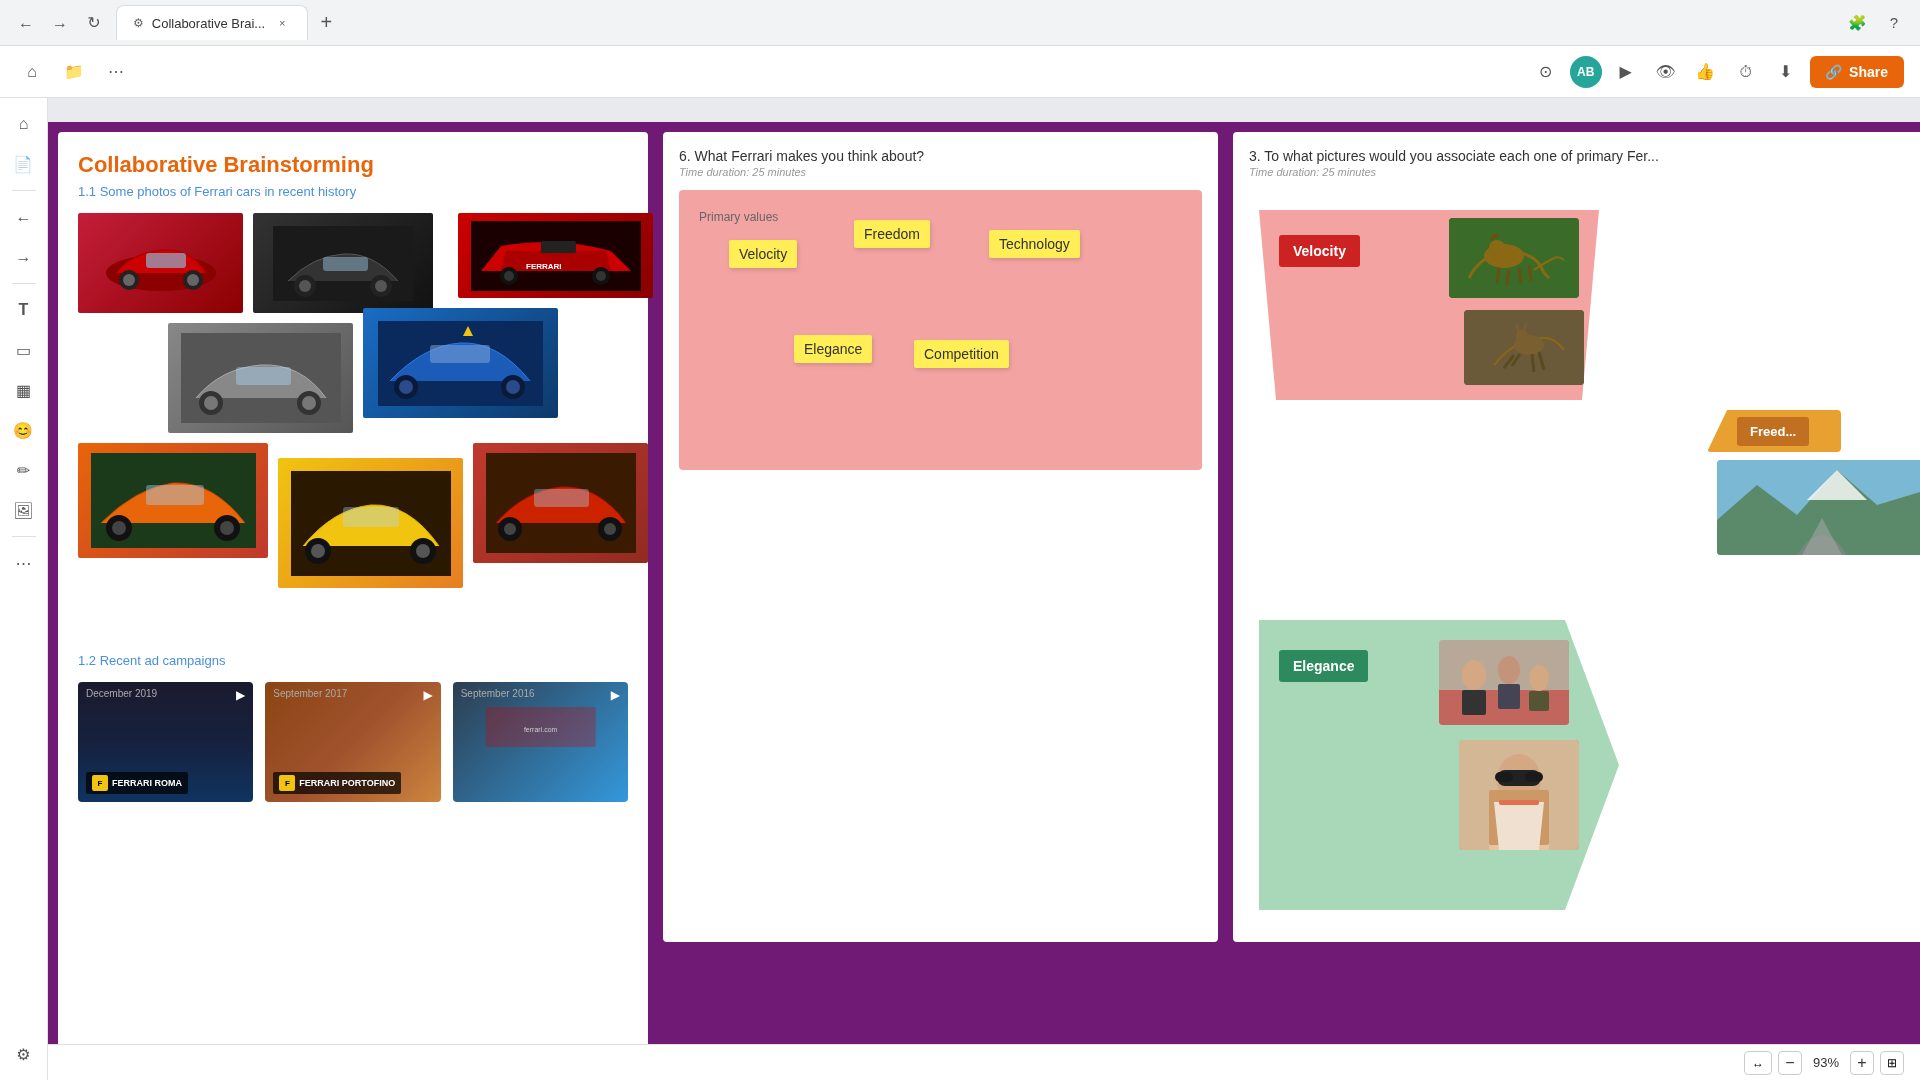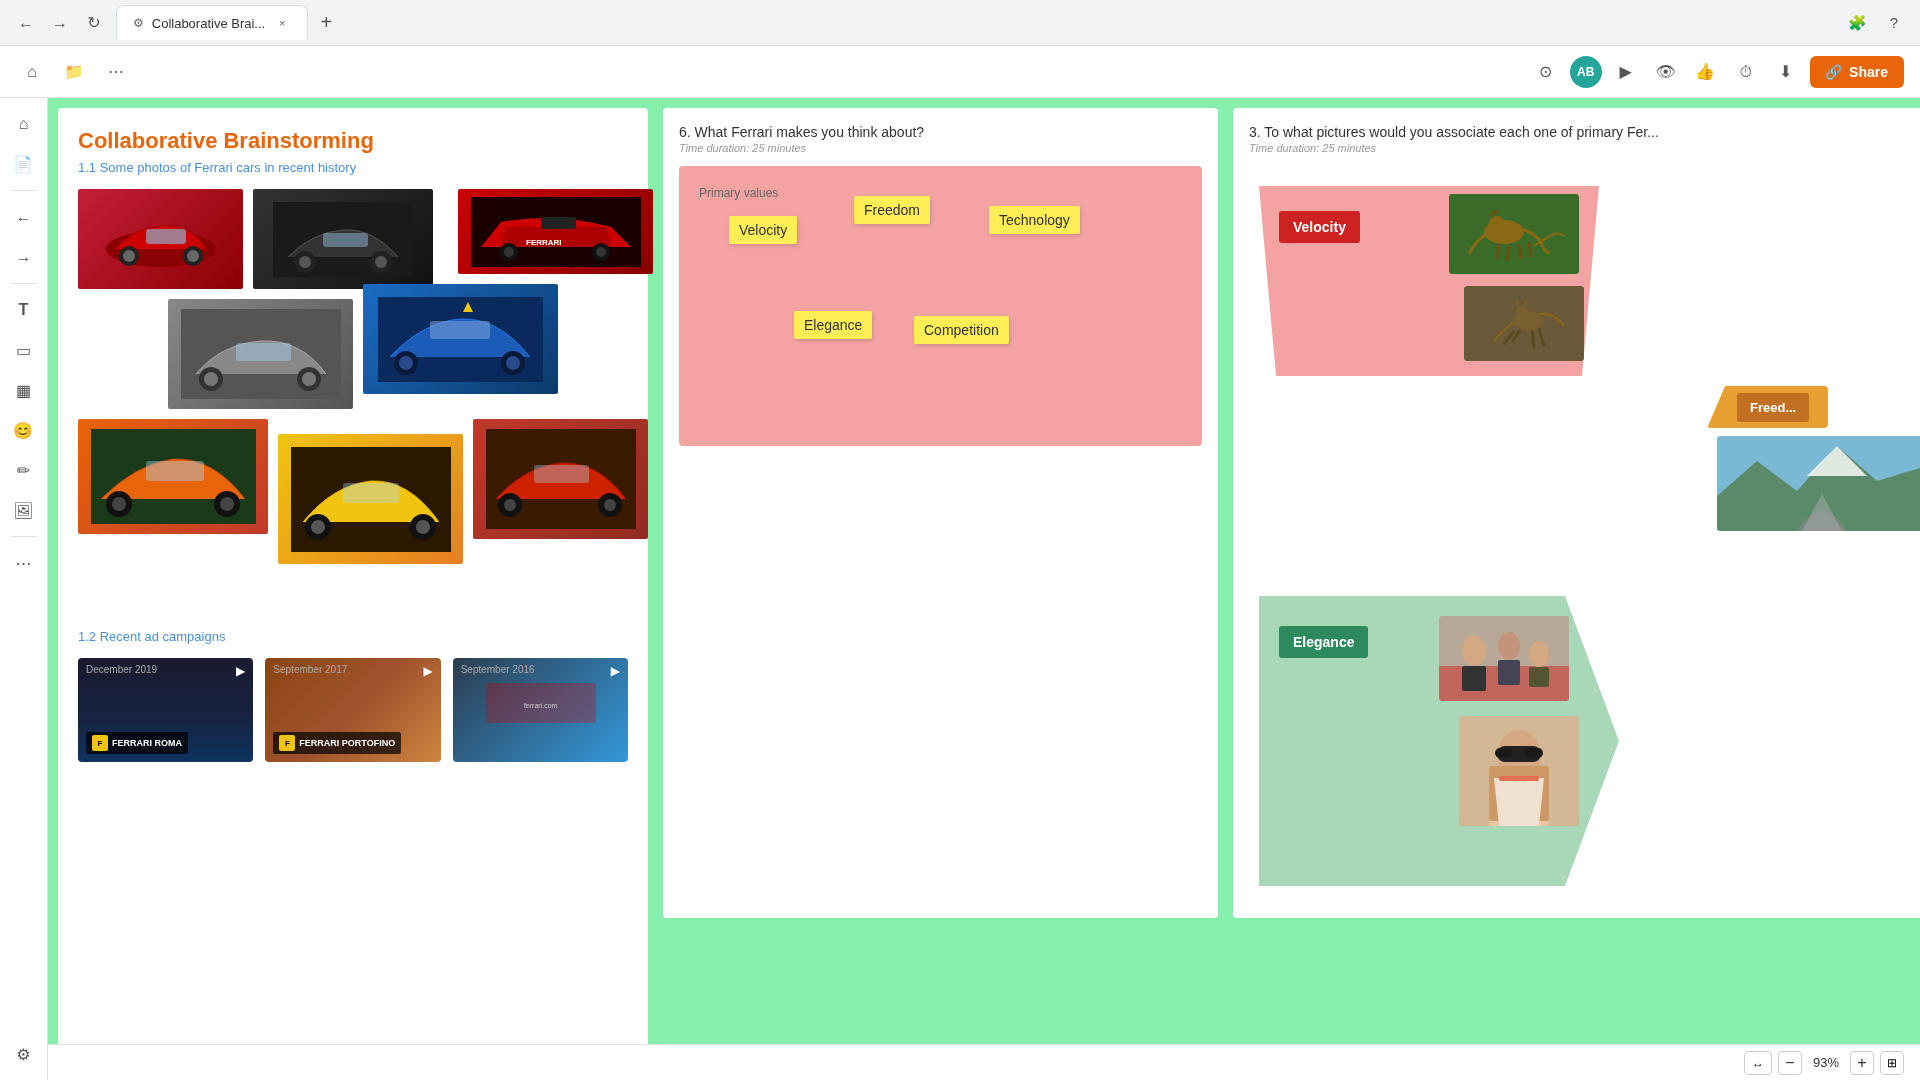--- a/index.html
+++ b/index.html
@@ -58,23 +58,24 @@
       padding: 8px 0;
       gap: 4px;
       flex-shrink: 0;
     }
     .sidebar-btn { width: 36px; height: 36px; border: none; background: none; cursor: pointer; border-radius: 6px; display: flex; align-items: center; justify-content: center; color: #555; font-size: 16px; }
     .sidebar-divider { width: 24px; height: 1px; background: #e0e0e0; margin: 4px 0; }
 
     
     .canvas-area {
       flex: 1;
-      background: #86efac;
+      background: #701a75;
       overflow: hidden;
       position: relative;
+      margin-top: 24px;
     }
 
     
     .canvas-content {
       position: absolute;
       top: 0; left: 0;
       width: 100%;
       height: 100%;
     }
 
@@ -139,21 +140,21 @@
     .car-orange-red { background: linear-gradient(135deg, #e8650a 0%, #c0392b 100%); }
     .car-yellow { background: linear-gradient(135deg, #f1c40f 0%, #e67e22 100%); }
     .car-ferrari2 { background: linear-gradient(135deg, #c0392b 0%, #922b21 100%); }
     .ad-grid { display: flex; gap: 12px; }
     .ad-card {
       flex: 1;
       background: #222;
       border-radius: 4px;
       overflow: hidden;
       position: relative;
-      height: 104px;
+      height: 120px;
     }
     .ad-date { position: absolute; top: 6px; left: 8px; font-size: 10px; color: #aaa; }
     .ad-play { position: absolute; top: 6px; right: 8px; color: white; font-size: 12px; }
     .ad-inner {
       width: 100%;
       height: 100%;
       display: flex;
       align-items: flex-end;
       padding: 8px;
     }
@@ -526,21 +527,21 @@
                 <ellipse cx="65" cy="35" rx="15" ry="10" fill="#7a6030"></ellipse>
                 <circle cx="58" cy="26" r="6" fill="#7a6030"></circle>
                 <path d="M55 22 L52 14 M60 21 L62 13" stroke="#7a6030" stroke-width="2"></path>
                 <path d="M75 42 L80 60 M68 44 L70 62" stroke="#5a4a20" stroke-width="3"></path>
                 <path d="M50 45 L40 58 M56 44 L48 56" stroke="#5a4a20" stroke-width="3"></path>
               </svg>
             </div>
           </div>
 
           <div style="position:absolute; top:220px; right:10px; width:220px;">
-            <div style="background:#e8a030; clip-path:polygon(15% 0, 100% 0, 100% 100%, 0% 100%); padding:12px 19px 12px 30px; border-radius:4px; display:inline-block;">
+            <div style="background:#e8a030; clip-path:polygon(15% 0, 100% 0, 100% 100%, 0% 100%); padding:12px 32px 12px 30px; border-radius:4px; display:inline-block;">
               <span style="background:#c07020; color:white; padding:7px 13px; font-size:13px; font-weight:bold; border-radius:3px;">Freed...</span>
             </div>
 
             
             <div style="position:absolute; top:50px; left:10px; width:210px; height:95px; background:linear-gradient(to bottom, #87ceeb 0%, #5a9ec0 40%, #3a7a9a 70%, #6a7a5a 100%); border-radius:4px; overflow:hidden;">
               <svg width="210" height="95" viewBox="0 0 210 95">
                 <rect width="210" height="95" fill="#7ab8d4"></rect>
                 <path d="M0 60 L40 25 L80 55 L120 10 L160 45 L210 30 L210 95 L0 95 Z" fill="#5a8a6a"></path>
                 <path d="M90 40 L120 10 L150 40" fill="white" opacity="0.8"></path>
                 <path d="M80 95 Q105 55 130 95" fill="#888" opacity="0.6"></path>

